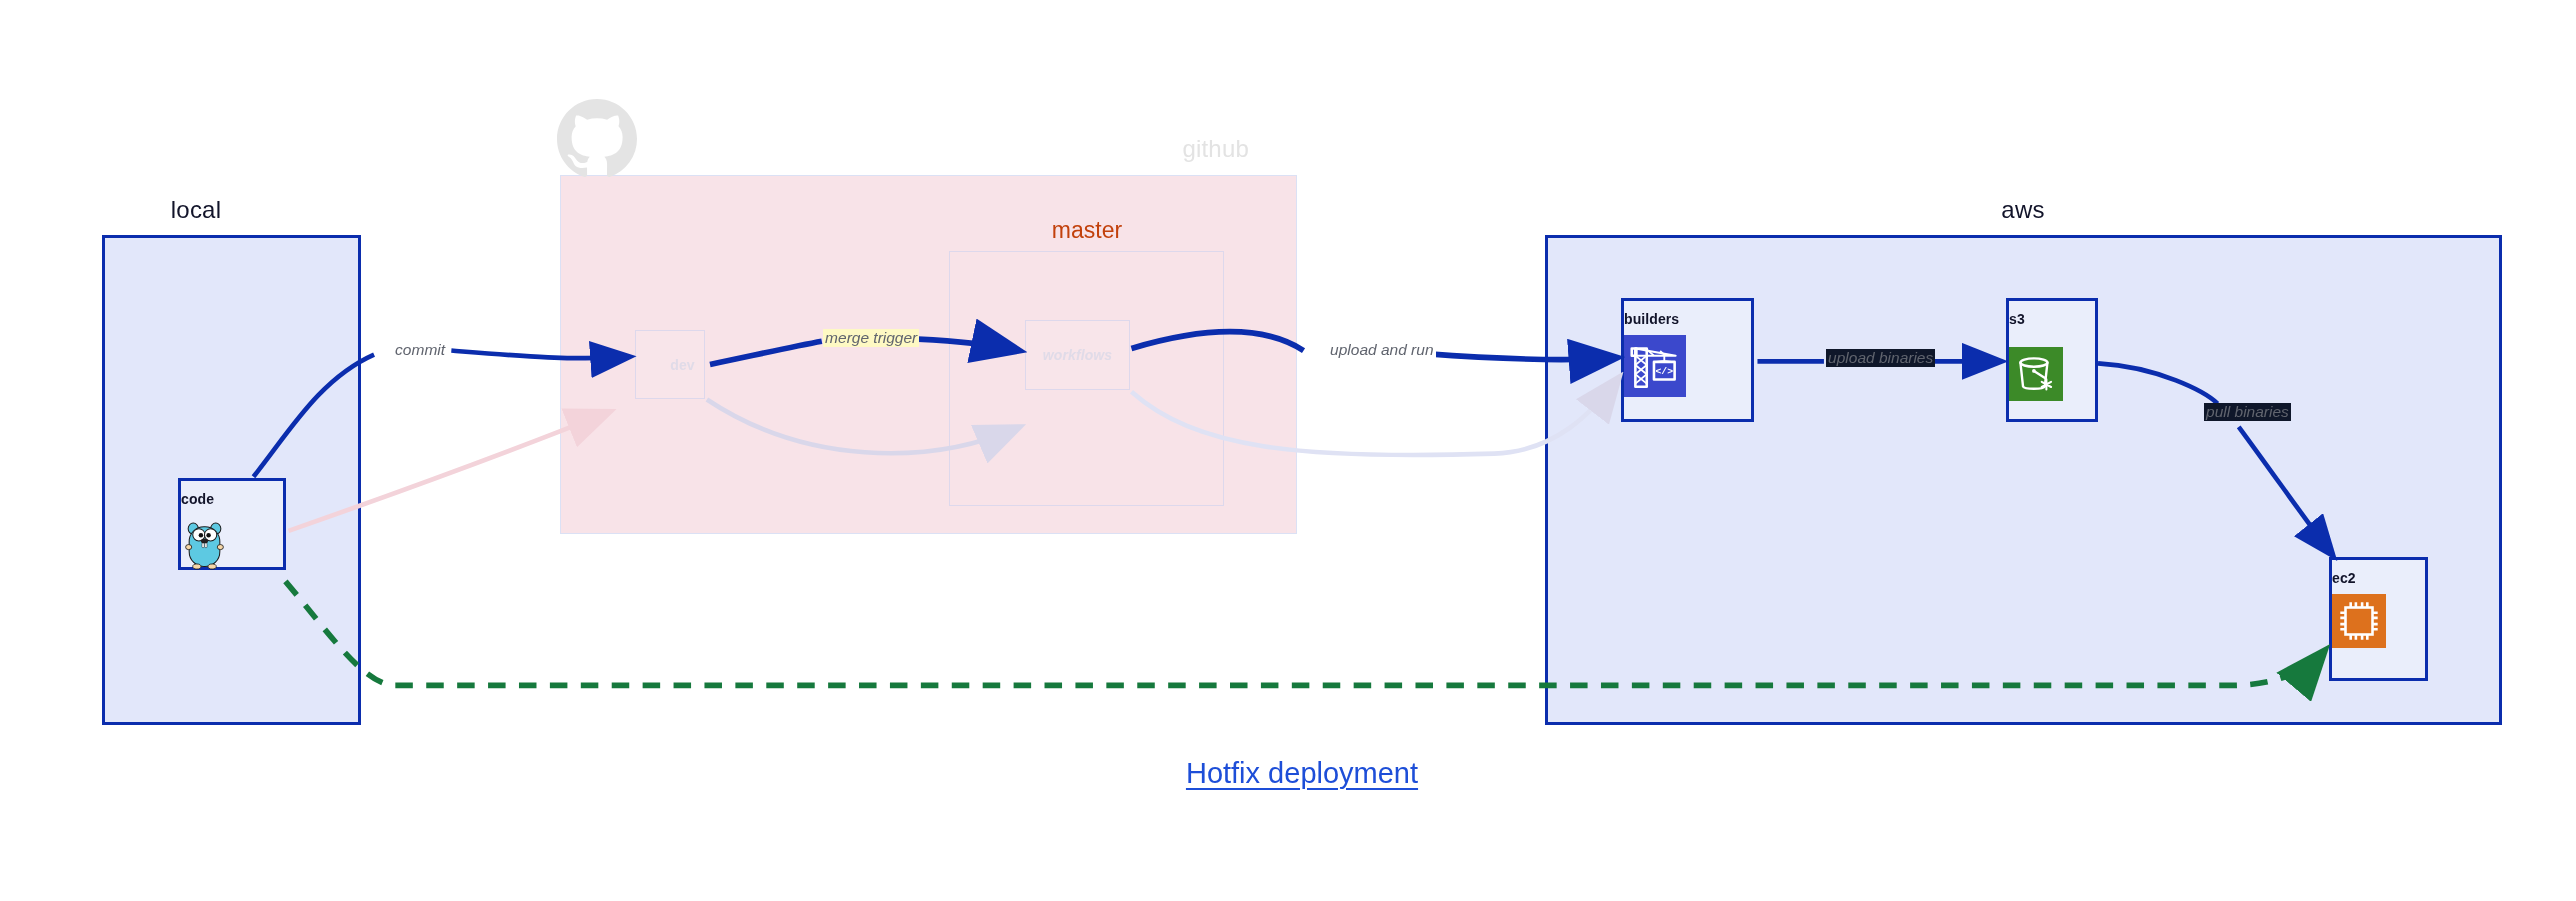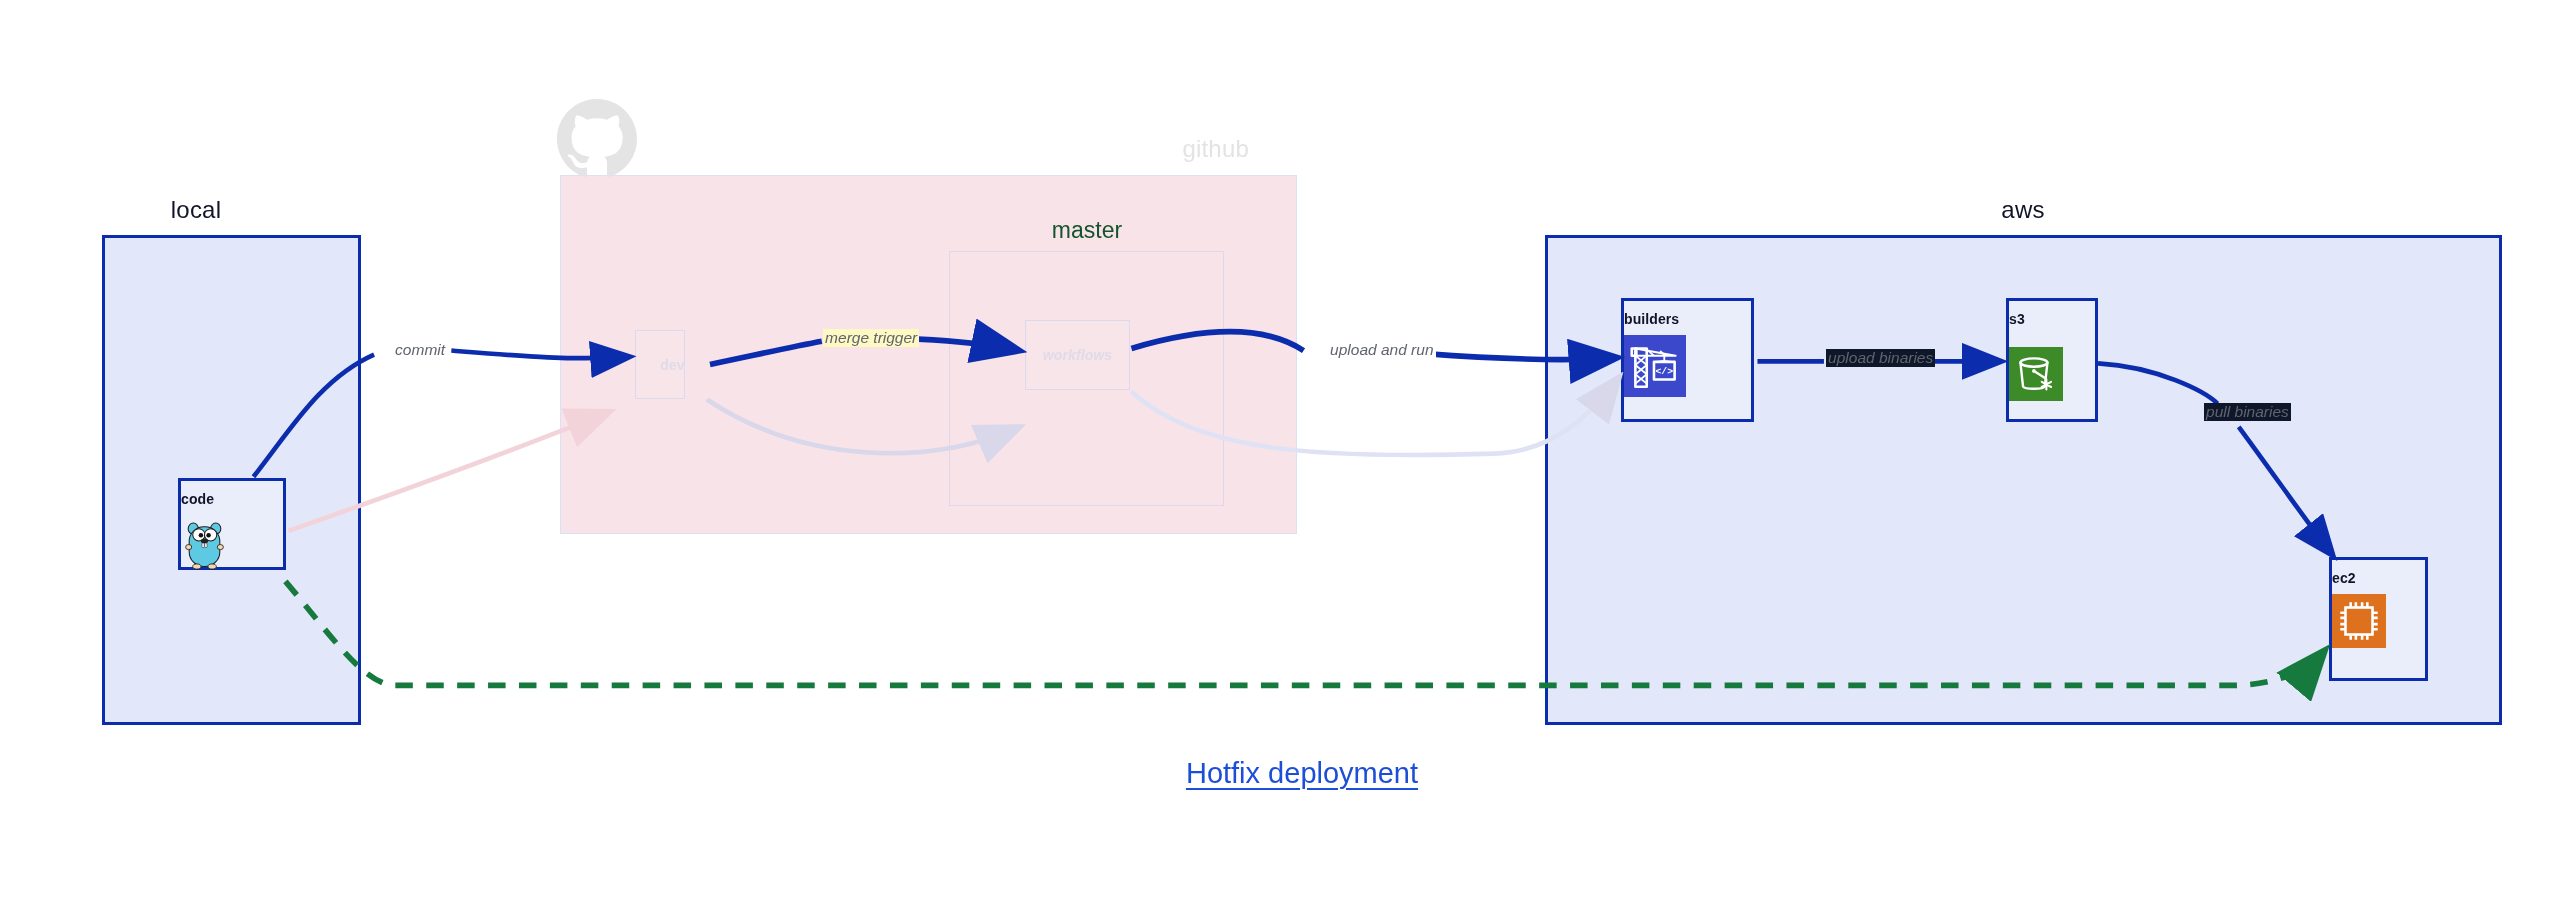--- a/index.html
+++ b/index.html
@@ -55,29 +55,29 @@
   .gnode{
     position:absolute;box-sizing:border-box;
     background:rgba(255,255,255,.10);border:1.5px solid #ddd8ec;
     display:flex;flex-direction:column;align-items:center;
     justify-content:center;
   }
   .gnode-label{
     font-size:14px;font-weight:bold;color:#e0dbe8;
     white-space:nowrap;letter-spacing:0.1px;
   }
-  .g-dev{left:635px;top:330px;width:50px;height:69px;padding-left:25px;}
+  .g-dev{left:635px;top:330px;width:70px;height:69px;padding-left:25px;}
   .g-workflows{left:1025px;top:320px;width:105px;height:70px;font-style:italic;}
   .g-master{
     left:949px;top:251px;width:275px;height:255px;
     background:transparent;border:1.5px solid #ddd8ec;
   }
   .g-master-title{
     position:absolute;left:1087px;top:217px;transform:translateX(-50%);
-    font-size:23px;color:#14532d;white-space:nowrap;
+    font-size:23px;color:#c2410c;white-space:nowrap;
   }
 
   
   .octocat{position:absolute;left:557px;top:99px;width:80px;height:80px;}
 
   
   .diagram-title{
     position:absolute;left:1302px;top:757px;transform:translateX(-50%);
     font-size:29px;color:#1d4ed8;white-space:nowrap;
     text-decoration:underline;text-underline-offset:4.6px;

